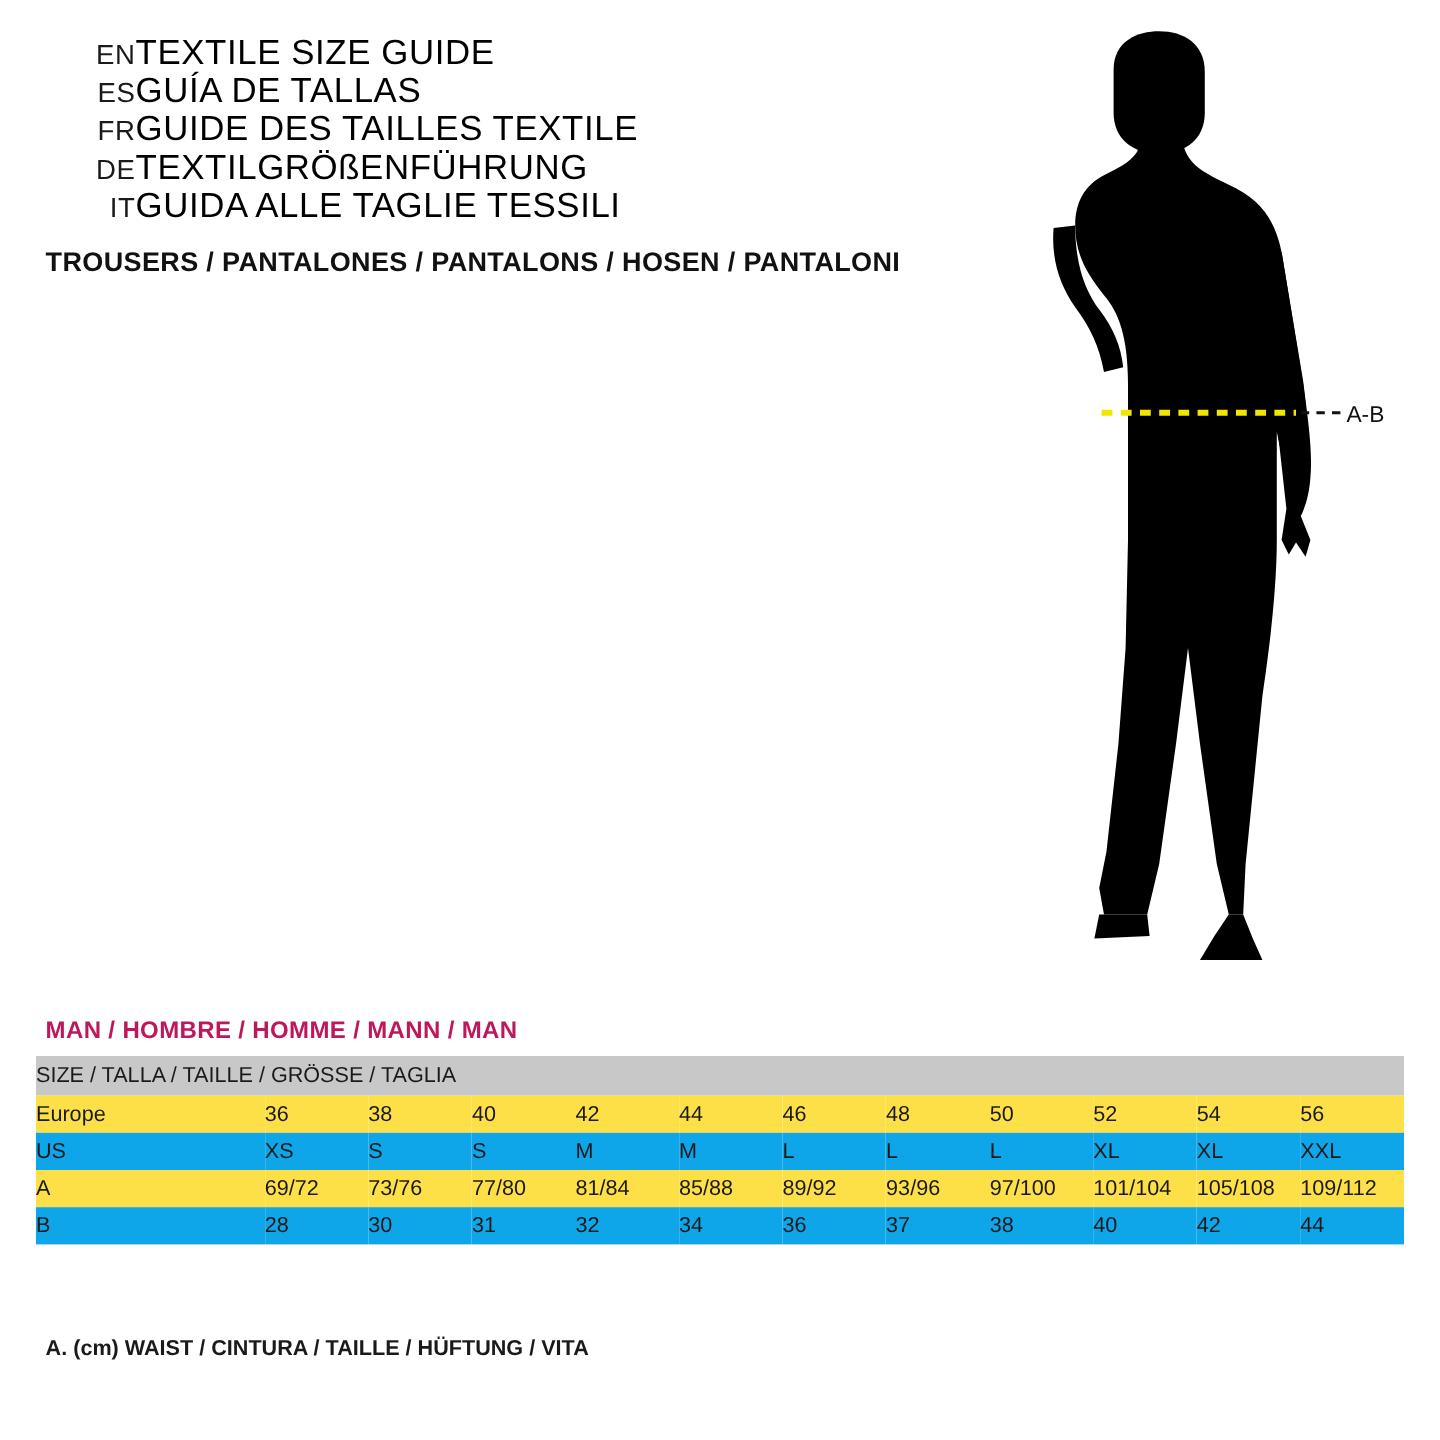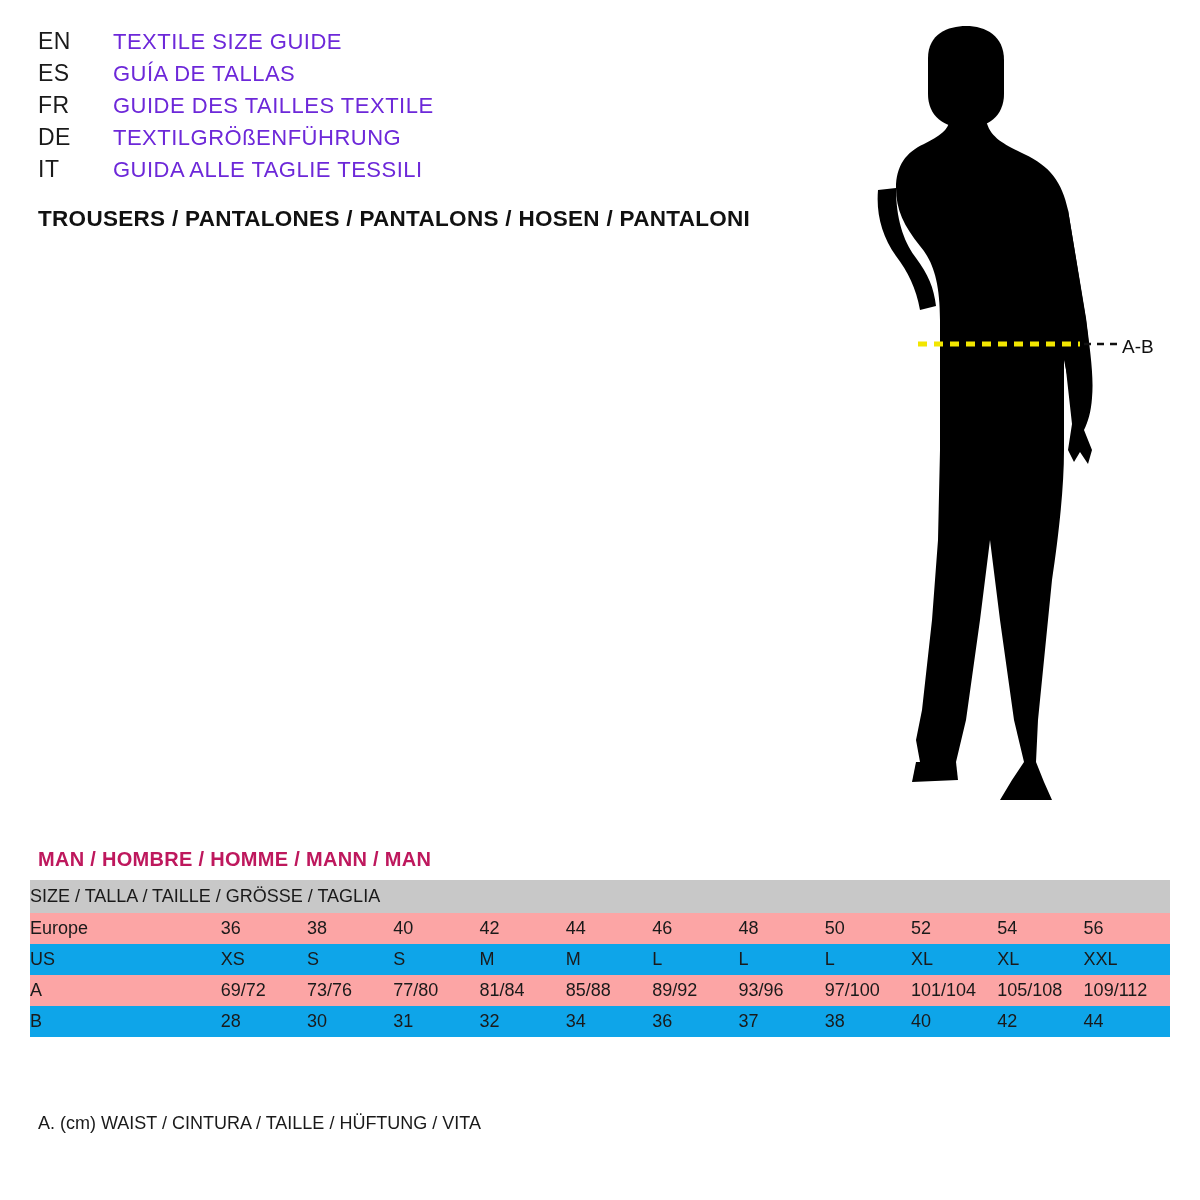--- a/index.html
+++ b/index.html
@@ -20,31 +20,32 @@
   #header-block {
     position: absolute;
     left: 38px;
     top: 28px;
     width: 760px;
   }
   .lang-row {
     display: flex;
     align-items: baseline;
     height: 32px;
+    text-align: right;
   }
   .lang-code {
     width: 75px;
     font-size: 23px;
     letter-spacing: 0.5px;
     color: #1a1a1a;
   }
   .lang-title {
-    font-size: 22px;
+    font-size: 29px;
     letter-spacing: 0.5px;
-    color: #6d28d9;
+    color: #000000;
     white-space: nowrap;
   }
   #garment-line {
     margin-top: 18px;
     font-size: 22.5px;
     font-weight: bold;
     letter-spacing: 0.3px;
     color: #111;
     white-space: nowrap;
   }
@@ -107,35 +108,36 @@
   }
   tr.header-row td {
     background: #c8c8c8;
     font-weight: normal;
     height: 33px;
   }
   tr.row-shade td {
     background: #0ea5e9;
   }
   tr.row-plain td {
-    background: #fca5a5;
+    background: #fde047;
   }
 
   
   #footnotes {
     position: absolute;
     left: 38px;
     top: 1108px;
     width: 900px;
   }
   .footnote {
     font-size: 18px;
     color: #1a1a1a;
     line-height: 30px;
     white-space: nowrap;
+    font-weight: bold;
   }
 </style>
 </head>
 <body>
 
 <div id="header-block">
 
   <div class="lang-row">
     <div class="lang-code">EN</div>
     <div class="lang-title">TEXTILE SIZE GUIDE</div>

